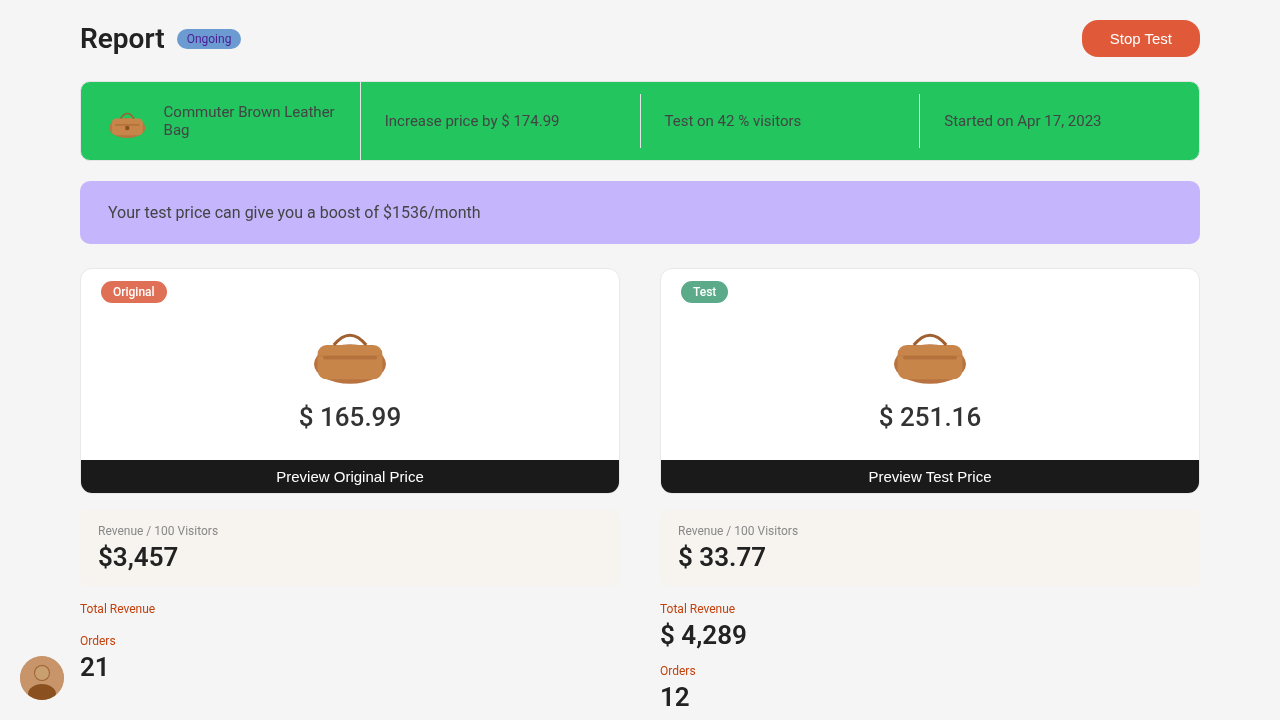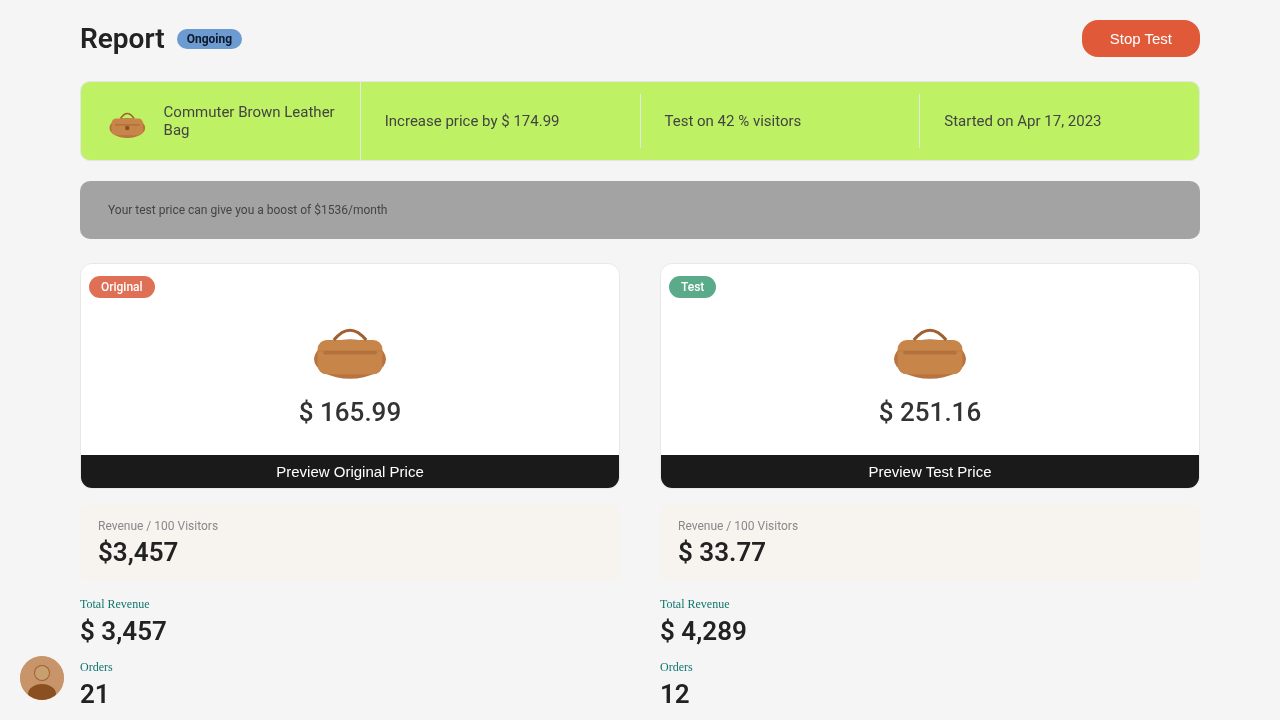--- a/index.html
+++ b/index.html
@@ -28,39 +28,39 @@
       gap: 12px;
       justify-content: flex-end;
     }
     .page-title {
       font-size: 28px;
       font-weight: 600;
       color: #222;
     }
     .badge-ongoing {
       background: #6c9bd2;
-      color: #0f172a;
+      color: #4c1d95;
       font-size: 12px;
       padding: 3px 10px;
       border-radius: 12px;
-      font-weight: 700;
+      font-weight: 400;
     }
     .stop-test-btn {
       background: #e05a3a;
       color: white;
       border: none;
       padding: 10px 28px;
       border-radius: 16px;
       font-size: 15px;
       font-weight: 500;
       cursor: pointer;
     }
     
     .info-bar {
-      background: #bef264;
+      background: #22c55e;
       border: 1px solid #e5e5e5;
       border-radius: 10px;
       display: flex;
       align-items: center;
       margin-bottom: 20px;
       overflow: hidden;
     }
     .info-bar-item {
       flex: 1;
       padding: 18px 24px;
@@ -75,25 +75,25 @@
     .info-bar-item span {
       font-size: 15px;
       color: #444;
     }
     .bag-thumbnail {
       width: 52px;
       height: 42px;
     }
     
     .boost-banner {
-      background: #a3a3a3;
+      background: #c4b5fd;
       border-radius: 10px;
       padding: 22px 28px;
       margin-bottom: 24px;
-      font-size: 12px;
+      font-size: 16px;
       color: #444;
     }
     
     .cards-grid {
       display: grid;
       grid-template-columns: 1fr 1fr;
       gap: 40px;
     }
     .price-card {
       background: white;
@@ -104,21 +104,21 @@
     .card-inner {
       padding: 24px;
       position: relative;
       display: flex;
       flex-direction: column;
       align-items: center;
     }
     .card-badge {
       position: absolute;
       top: 12px;
-      left: 8px;
+      left: 20px;
       padding: 4px 12px;
       border-radius: 12px;
       font-size: 12px;
       font-weight: 500;
       color: white;
     }
     .badge-original {
       background: #e07055;
     }
     .badge-test {
@@ -164,23 +164,22 @@
     .revenue-highlight .value {
       font-size: 26px;
       font-weight: 600;
       color: #222;
     }
     .stat-row {
       padding: 0 0 14px 0;
     }
     .stat-label {
       font-size: 12px;
-      color: #0f766e;
+      color: #c2410c;
       margin-bottom: 4px;
-      font-family: Liberation Serif, serif;
     }
     .stat-value {
       font-size: 26px;
       font-weight: 600;
       color: #222;
     }
     
     .avatar {
       position: fixed;
       bottom: 20px;
@@ -255,21 +254,20 @@
         <button class="preview-btn">Preview Original Price</button>
       </div>
 
       <div class="stats-section">
         <div class="revenue-highlight">
           <div class="label">Revenue / 100 Visitors</div>
           <div class="value">$3,457</div>
         </div>
         <div class="stat-row">
           <div class="stat-label">Total Revenue</div>
-          <div class="stat-value">$ 3,457</div>
         </div>
         <div class="stat-row">
           <div class="stat-label">Orders</div>
           <div class="stat-value">21</div>
         </div>
 
       </div>
     </div>
 
     <div>

